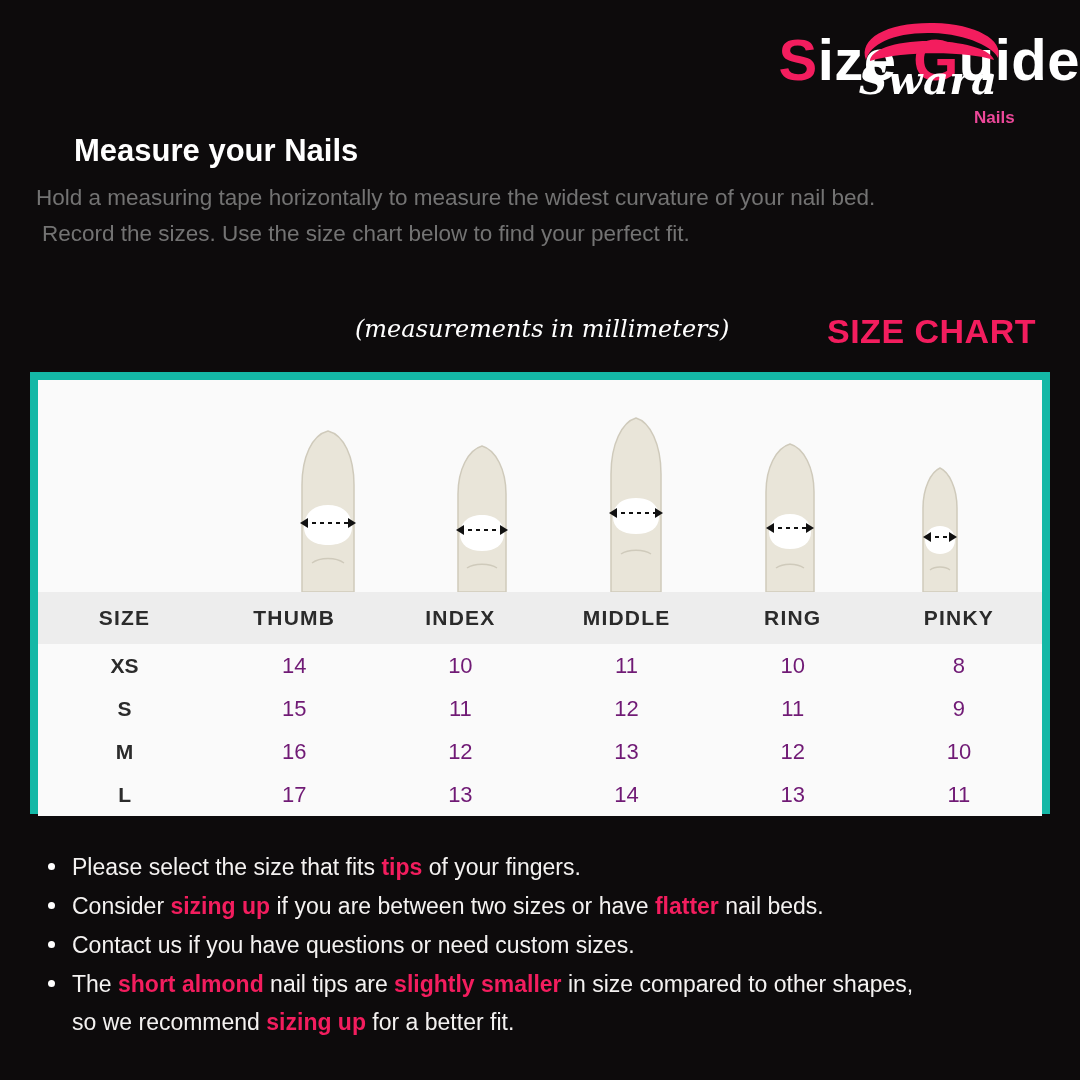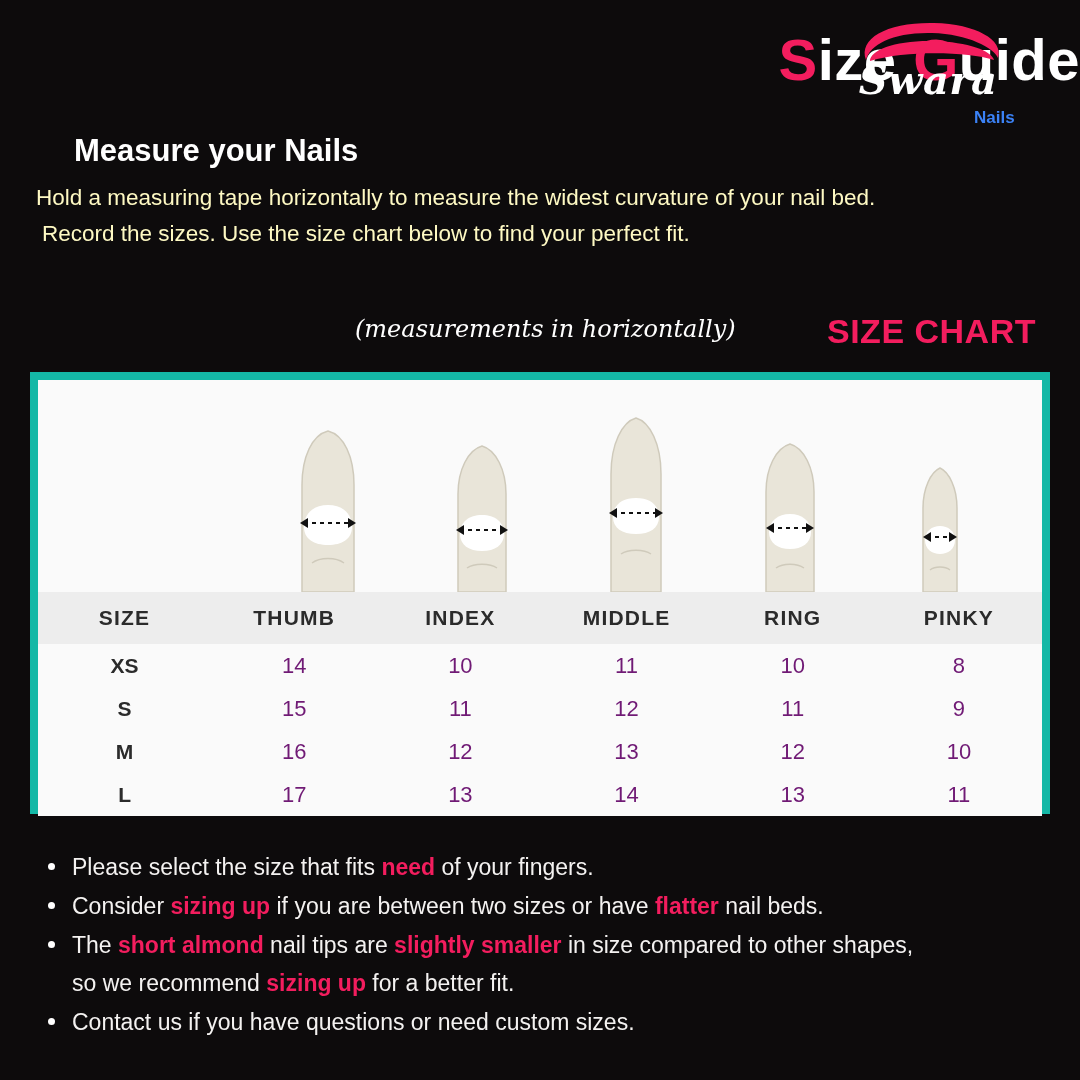--- a/index.html
+++ b/index.html
@@ -59,41 +59,41 @@
     color: #ffffff;
     font-style: italic;
     letter-spacing: 0.5px;
   }
   .logo-sub {
     position: absolute;
     top: 88px;
     left: 136px;
     font-size: 17px;
     font-weight: bold;
-    color: #3b82f6;
+    color: #ec4899;
   }
 
   
   .measure-head {
     position: absolute;
     top: 133px;
     left: 42px;
     font-size: 31px;
     font-weight: bold;
     color: #ffffff;
     margin-left: 32px;
   }
   .measure-body {
     position: absolute;
     top: 180px;
     left: 36px;
     width: 1010px;
     font-size: 22.5px;
     line-height: 36px;
-    color: #fef9c3;
+    color: #737373;
     font-weight: 300;
   }
 
   .mm-note {
     position: absolute;
     top: 315px;
     left: 355px;
     font-family: "DejaVu Serif", serif;
     font-style: italic;
     font-size: 24px;
@@ -206,21 +206,21 @@
     <div class="logo-name">Swara</div>
     <div class="logo-sub">Nails</div>
   </div>
 
   <div class="measure-head">Measure your Nails</div>
   <div class="measure-body">
     <div>Hold a measuring tape horizontally to measure the widest curvature of your nail bed.</div>
     <div style="padding-left:6px">Record the sizes. Use the size chart below to find your perfect fit.</div>
   </div>
 
-  <div class="mm-note">(measurements in horizontally)</div>
+  <div class="mm-note">(measurements in millimeters)</div>
   <div class="size-chart-label">SIZE CHART</div>
 
   <div class="card">
 
     <div class="nails-area">
 
       <div class="nail" style="left:244px">
         <svg width="92" height="165" viewBox="0 0 92 165">
           <path d="M20 165 L20 58 C20 30 30 8 46 4 C62 8 72 30 72 58 L72 165 Z" fill="#e9e5d9" stroke="#cfcabb" stroke-width="1.5"></path>
           <path d="M22 100 C22 86 32 78 46 78 C60 78 70 86 70 100 C70 112 60 118 46 118 C32 118 22 112 22 100 Z" fill="#ffffff"></path>
@@ -330,29 +330,29 @@
       <div class="cell c3">14</div>
       <div class="cell c4">13</div>
       <div class="cell c5">11</div>
     </div>
 
   </div>
 
   <div class="notes">
     <div class="note">
       <span class="dot"></span>
-      <span><span>Please select the size that fits </span><b>need</b><span> of your fingers.</span></span>
+      <span><span>Please select the size that fits </span><b>tips</b><span> of your fingers.</span></span>
     </div>
     <div class="note">
       <span class="dot"></span>
       <span><span>Consider </span><b>sizing up</b><span> if you are between two sizes or have </span><b>flatter</b><span> nail beds.</span></span>
     </div>
     <div class="note">
       <span class="dot"></span>
-      <span><span>The </span><b>short almond</b><span> nail tips are </span><b>slightly smaller</b><span> in size compared to other shapes,</span><br><span> so we recommend </span><b>sizing up</b><span> for a better fit.</span></span>
+      <span><span>Contact us if you have questions or need custom sizes.</span></span>
     </div>
     <div class="note">
       <span class="dot"></span>
-      <span><span>Contact us if you have questions or need custom sizes.</span></span>
+      <span><span>The </span><b>short almond</b><span> nail tips are </span><b>slightly smaller</b><span> in size compared to other shapes,</span><br><span> so we recommend </span><b>sizing up</b><span> for a better fit.</span></span>
     </div>
   </div>
 
 </div>
 
 </body></html>

